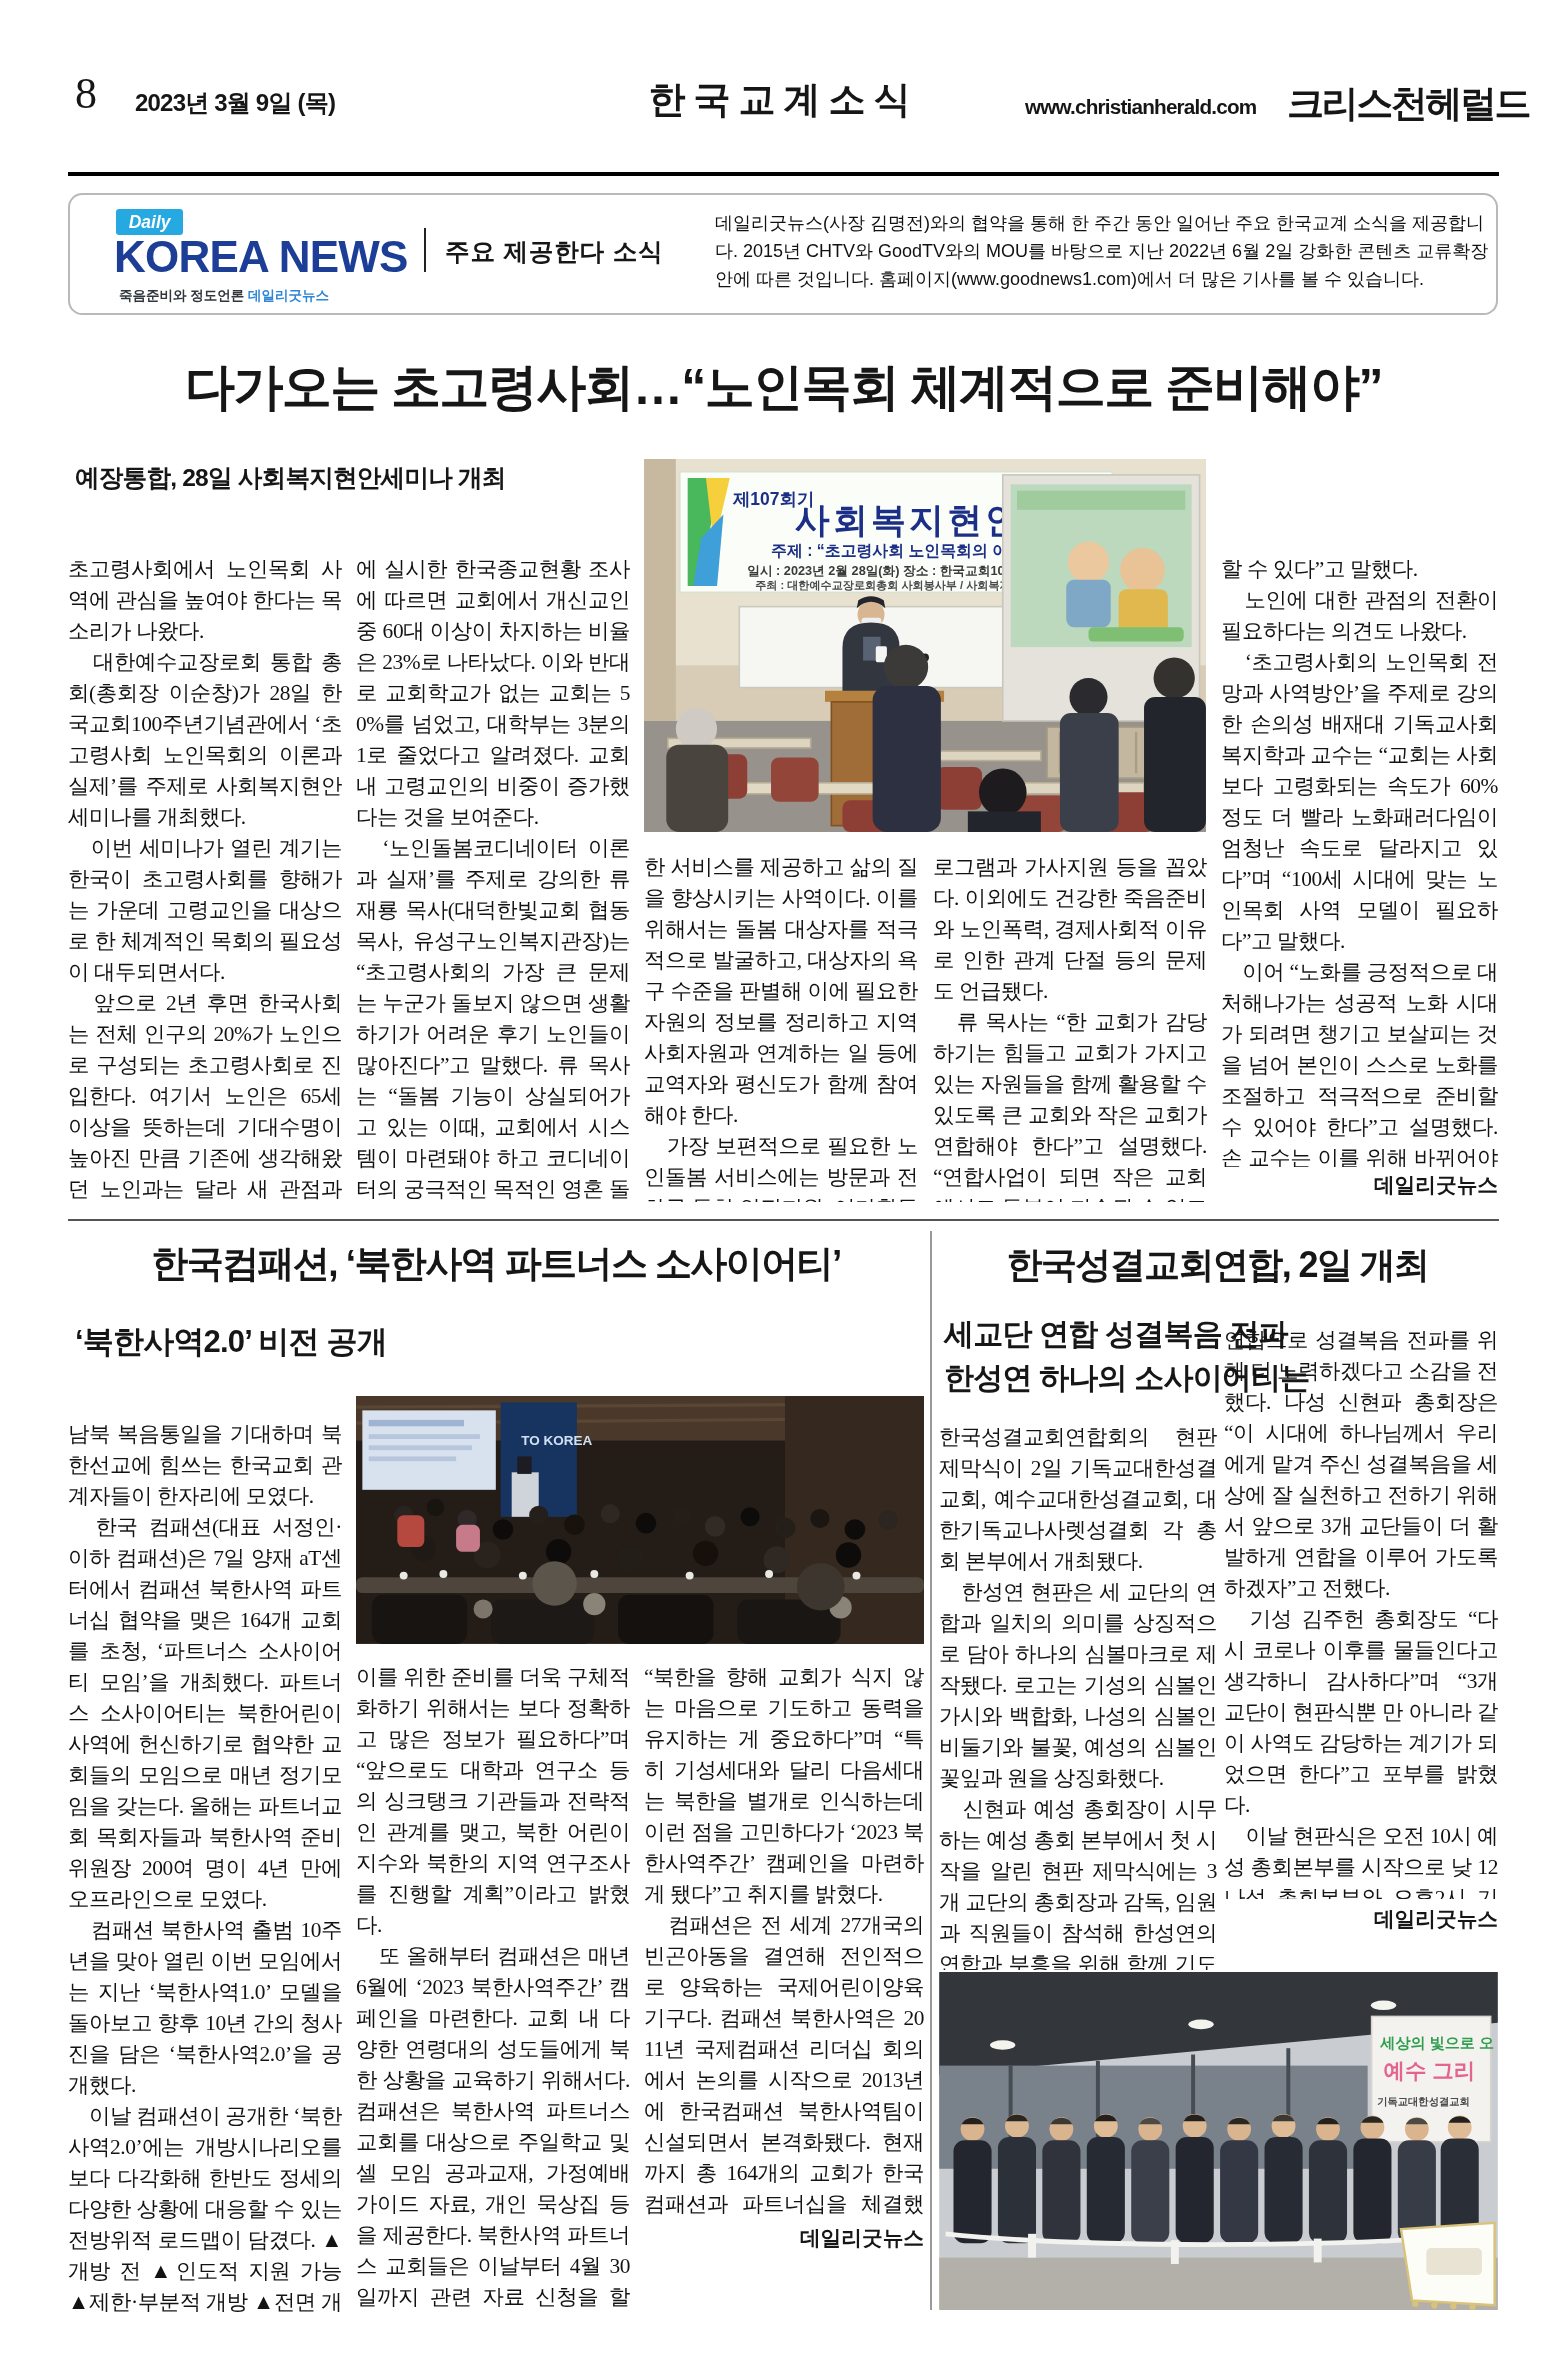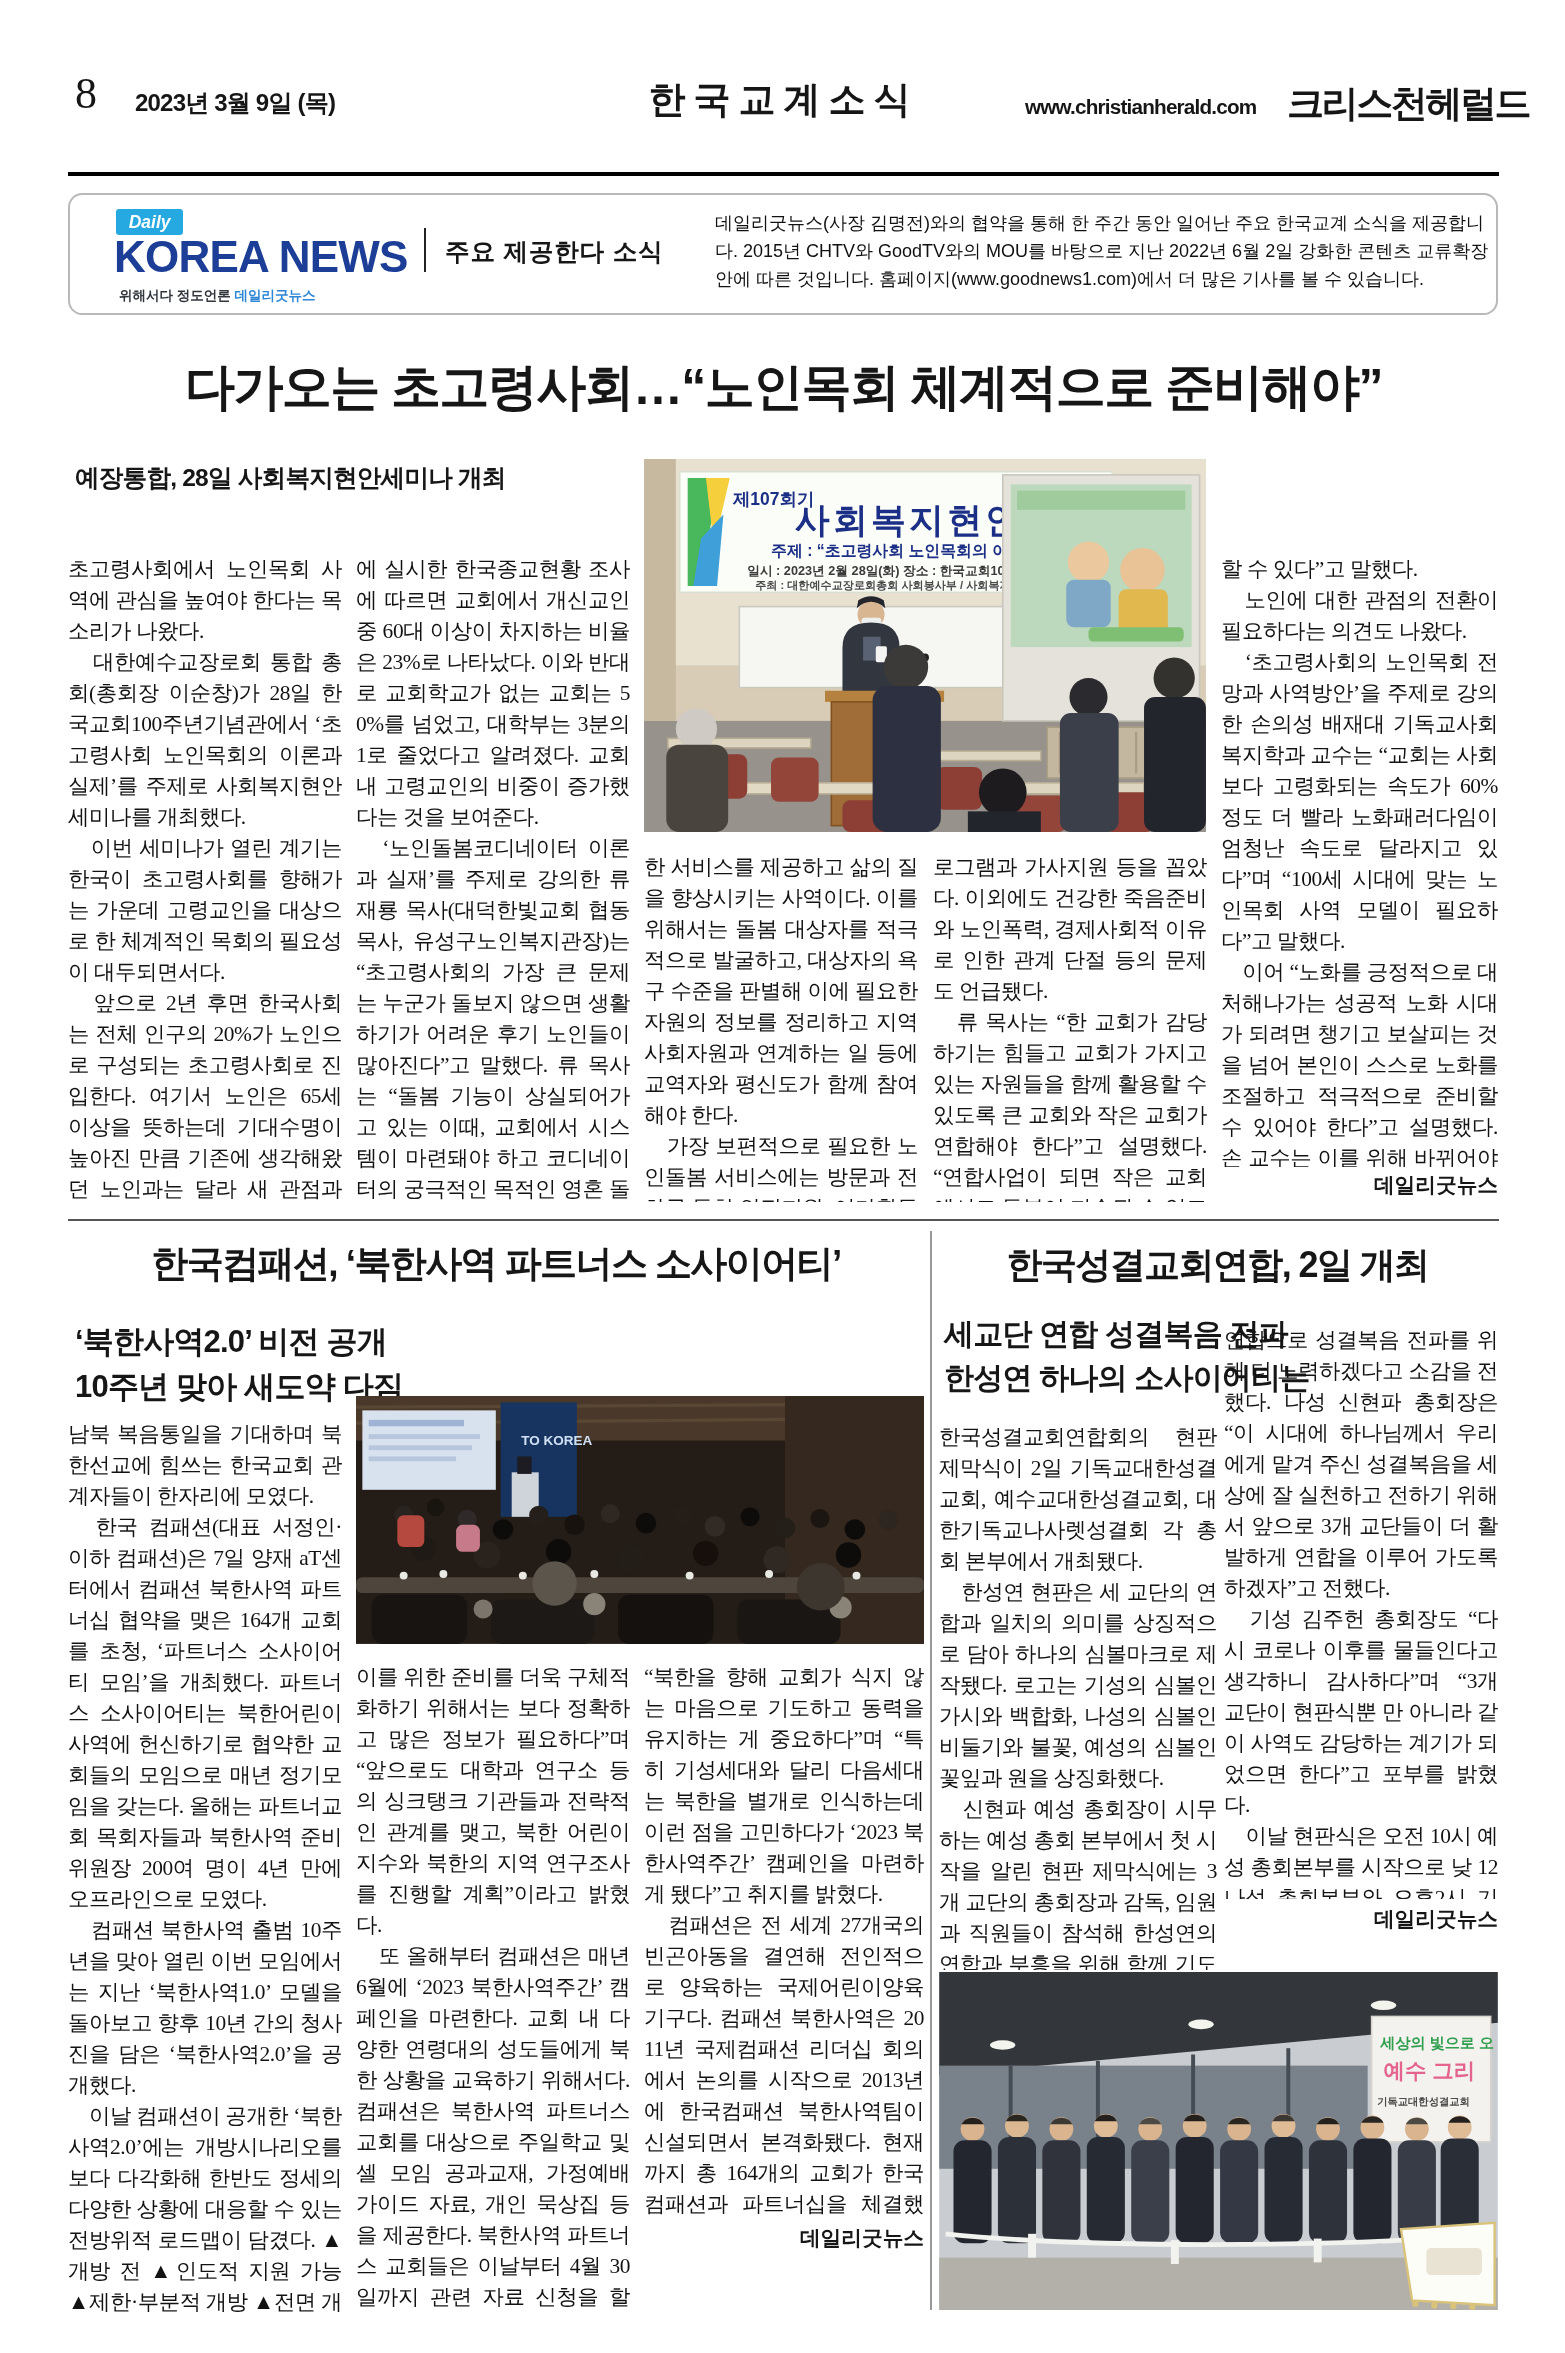--- a/index.html
+++ b/index.html
@@ -45,21 +45,21 @@
     <div class="abs mast-date" style="left:135px;top:87px;">2023년 3월 9일 (목)</div>
     <div class="abs mast-title" style="left:68px;top:75px;">한국교계소식</div>
     <div class="abs mast-url" style="left:1025px;top:95px;">www.christianherald.com</div>
     <div class="abs mast-brand" style="left:1287px;top:79px;">크리스천헤럴드</div>
     <div class="abs mast-rule" style="left:68px;top:172px;"></div>
   </header>
 
   <section class="abs gn-box" style="left:68px;top:193px;">
     <span class="abs gn-badge" style="left:46px;top:14.3px;">Daily</span>
     <div class="abs gn-logo" style="left:44px;top:37px;">KOREA NEWS</div>
-    <div class="abs gn-tagline" style="left:49px;top:92px;"><span>위해서다 정도언론 </span><span class="brand">데일리굿뉴스</span></div>
+    <div class="abs gn-tagline" style="left:49px;top:92px;"><span>죽음준비와 정도언론 </span><span class="brand">데일리굿뉴스</span></div>
     <div class="abs gn-vbar" style="left:354px;top:33px;"></div>
     <div class="abs gn-label" style="left:375px;top:40px;">주요 제공한다 소식</div>
     <div class="abs gn-desc" style="left:645px;top:14.3px;">데일리굿뉴스(사장 김명전)와의 협약을 통해 한 주간 동안 일어난 주요 한국교계 소식을 제공합니다. 2015년 CHTV와 GoodTV와의 MOU를 바탕으로 지난 2022년 6월 2일 강화한 콘텐츠 교류확장안에 따른 것입니다. 홈페이지(www.goodnews1.com)에서 더 많은 기사를 볼 수 있습니다.</div>
   </section>
 
   <article>
     <h1 class="abs headline-main" style="left:68px;top:354px;margin:0;">다가오는 초고령사회…“노인목회 체계적으로 준비해야”</h1>
     <div class="abs subhead" style="left:75px;top:458px;">
       <div>예장통합, 28일 사회복지현안세미나 개최</div>
     </div>
@@ -170,21 +170,20 @@
     <div class="abs byline" style="left:1221px;top:1171px;width:277px;">데일리굿뉴스</div>
   </article>
 
   <div class="abs rule-h" style="left:68px;top:1219px;width:1431px;"></div>
   <div class="abs rule-v" style="left:930px;top:1231px;height:1079px;"></div>
 
   <article>
     <h2 class="abs headline-2" style="left:68px;top:1239px;width:856px;margin:0;">한국컴패션, ‘북한사역 파트너스 소사이어티’</h2>
     <div class="abs subhead-lg" style="left:75px;top:1319px;">
       <div>‘북한사역2.0’ 비전 공개</div>
-      <div>10주년 맞아 새도약 다짐</div>
     </div>
 
     <div class="abs body-col" style="left:68px;top:1419px;width:274px;height:893px;">남북 복음통일을 기대하며 북한선교에 힘쓰는 한국교회 관계자들이 한자리에 모였다.
 　한국 컴패션(대표 서정인·이하 컴패션)은 7일 양재 aT센터에서 컴패션 북한사역 파트너십 협약을 맺은 164개 교회를 초청, ‘파트너스 소사이어티 모임’을 개최했다. 파트너스 소사이어티는 북한어린이사역에 헌신하기로 협약한 교회들의 모임으로 매년 정기모임을 갖는다. 올해는 파트너교회 목회자들과 북한사역 준비위원장 200여 명이 4년 만에 오프라인으로 모였다.
 　컴패션 북한사역 출범 10주년을 맞아 열린 이번 모임에서는 지난 ‘북한사역1.0’ 모델을 돌아보고 향후 10년 간의 청사진을 담은 ‘북한사역2.0’을 공개했다.
 　이날 컴패션이 공개한 ‘북한사역2.0’에는 개방시나리오를 보다 다각화해 한반도 정세의 다양한 상황에 대응할 수 있는 전방위적 로드맵이 담겼다. ▲개방 전 ▲인도적 지원 가능 ▲제한·부분적 개방 ▲전면 개방 ▲전시상황으로 나눠 북한아동에게 전인적 양육을 제공할 수 있는 방안이 제시됐다.
 　컴패션 관계자는 “북한 어린</div>
 
     <figure class="abs" style="left:356px;top:1396px;width:568px;height:248px;">
       <svg viewBox="0 0 715 312" width="568" height="248">

